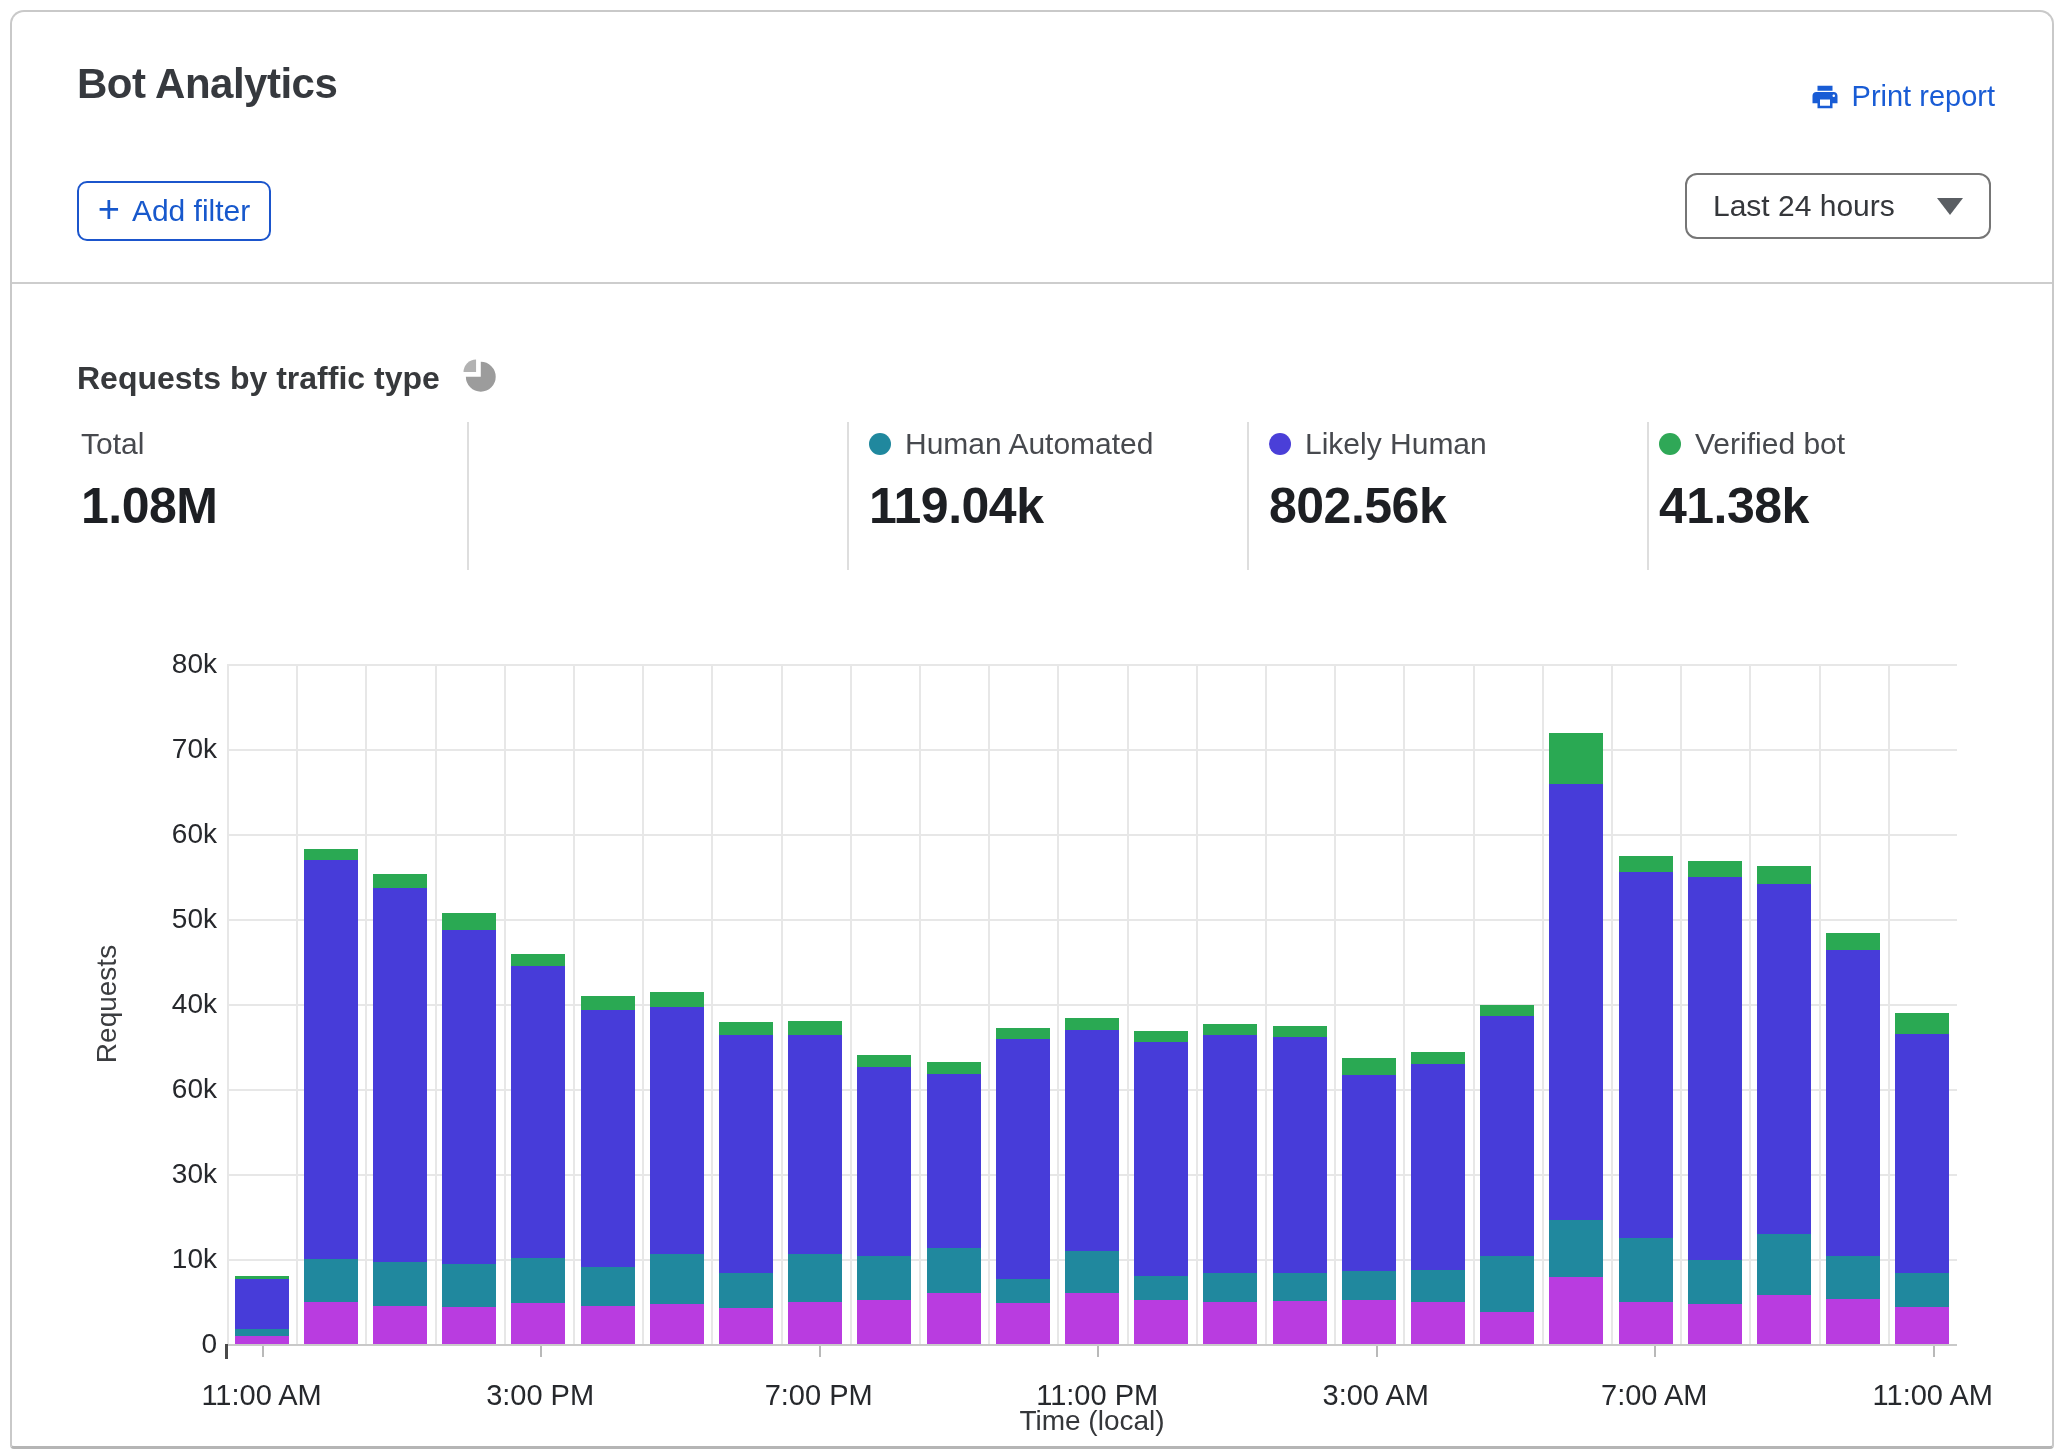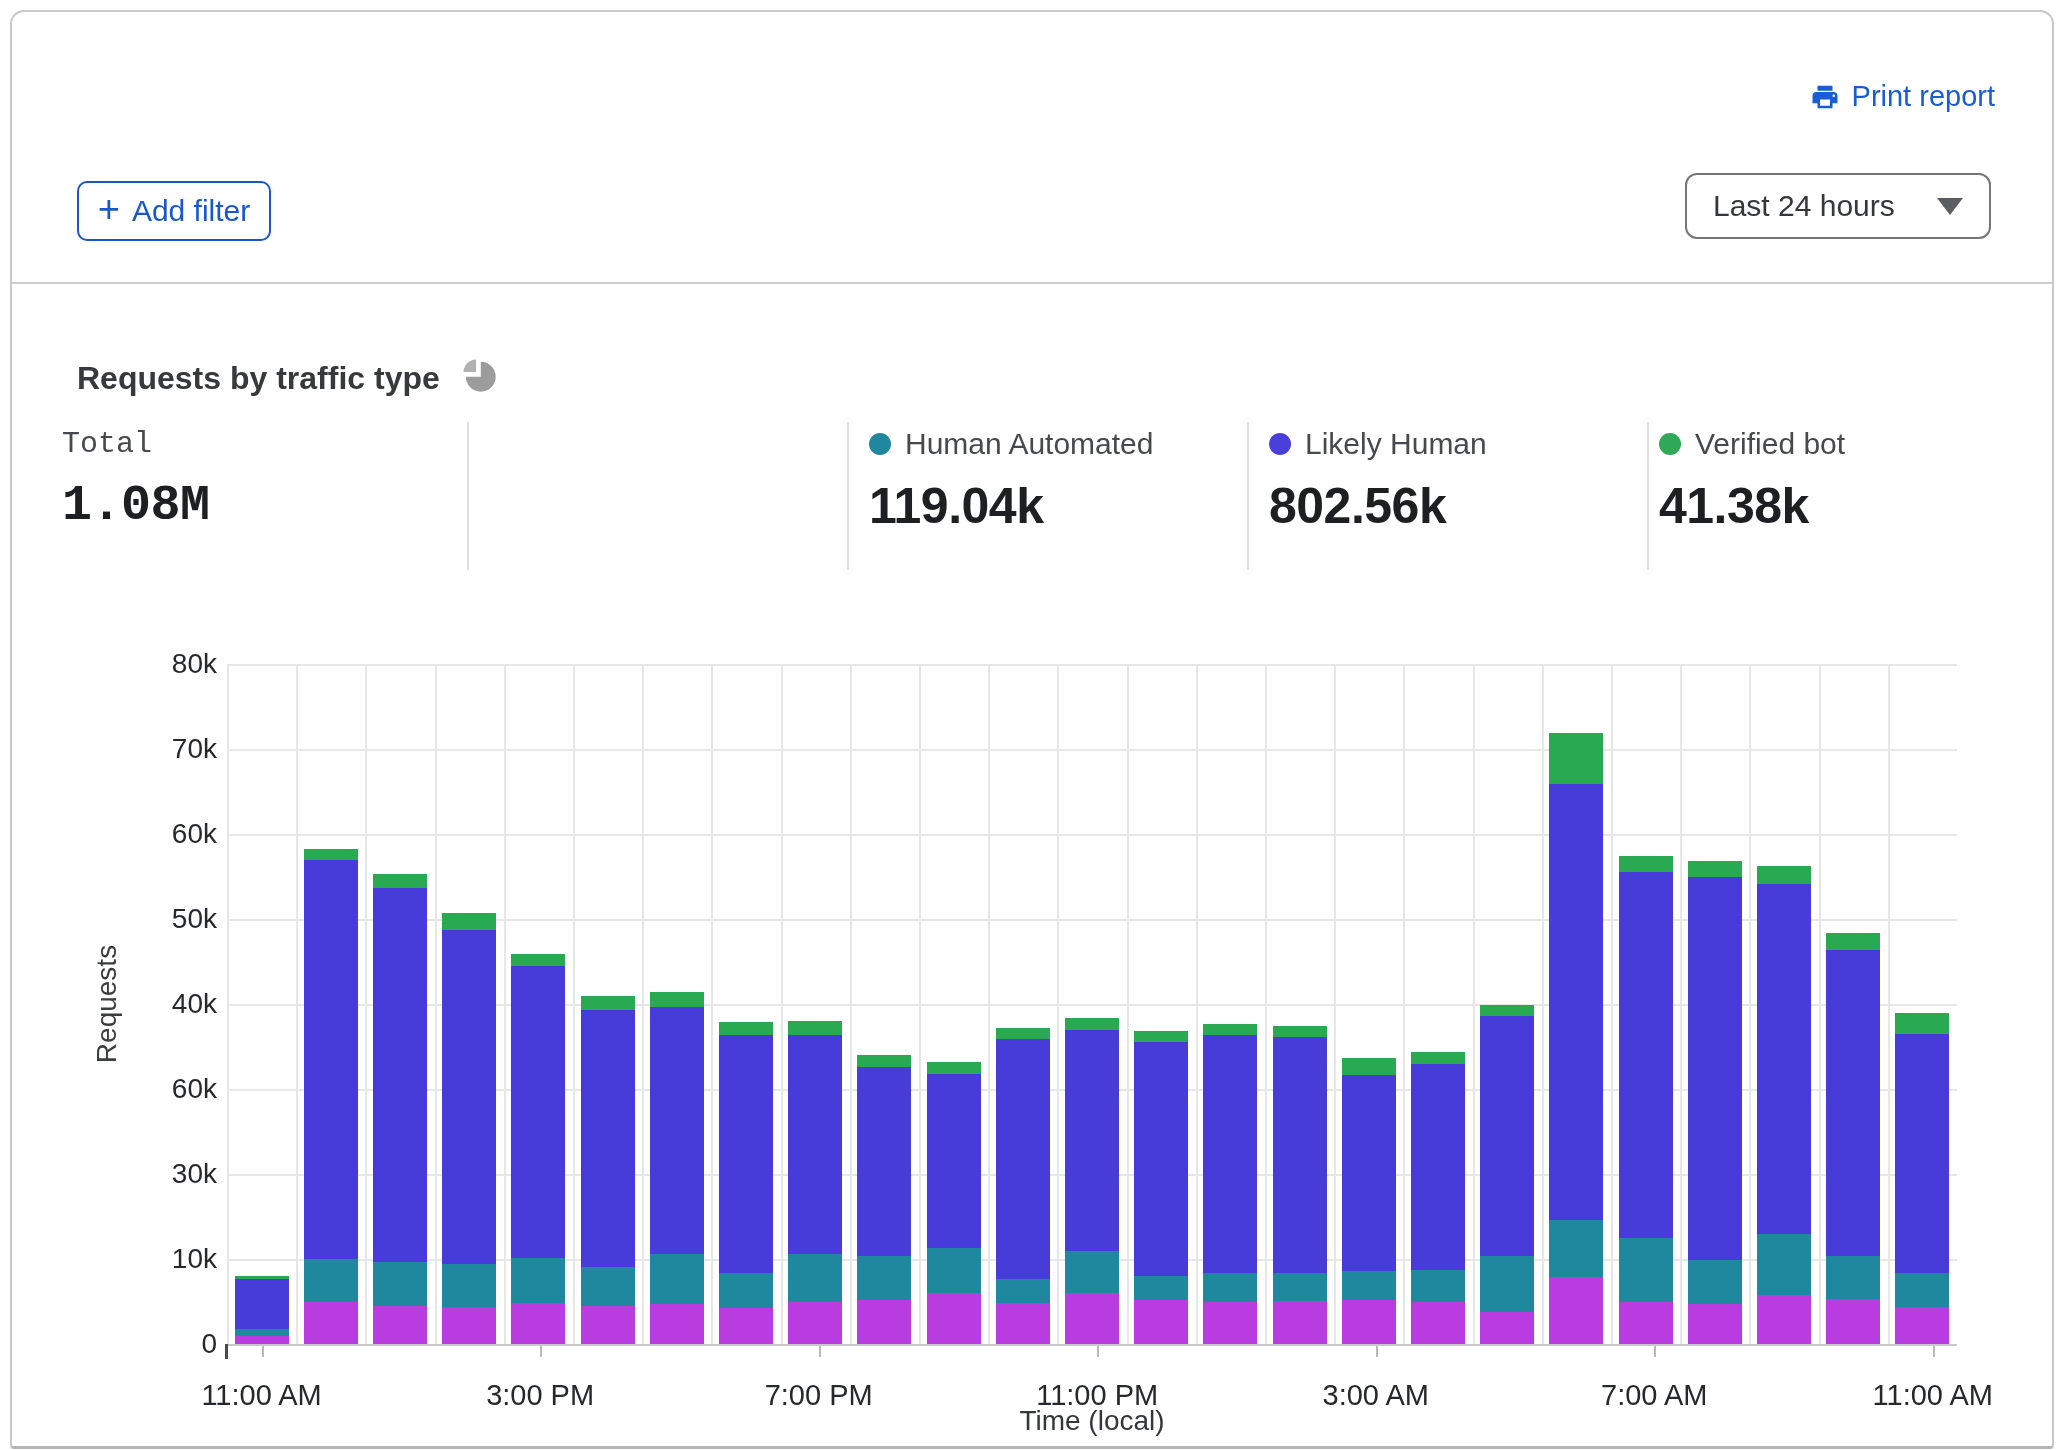--- a/index.html
+++ b/index.html
@@ -53,20 +53,21 @@
   .x-tick{position:absolute;top:704px;width:2px;height:11px;background:#b9b9b9;}
   .x-label{position:absolute;top:737px;transform:translateX(-50%);font-size:29px;color:#26282c;white-space:nowrap;}
   .x-title{position:absolute;left:1080px;top:763px;transform:translateX(-50%);font-size:28px;color:#35373a;}
 </style>
 </head>
 <body>
 
 <div class="page">
   <div class="card">
 
+    <h1 class="page-title">Bot Analytics</h1>
 
     <div class="header-links">
       <a class="hlink">
         <span>
           <svg width="30" height="30" viewBox="0 0 24 24" fill="#195cd5">
               <path d="M19 8H5c-1.66 0-3 1.34-3 3v6h4v4h12v-4h4v-6c0-1.66-1.34-3-3-3zm-3 11H8v-5h8v5zm3-7c-.55 0-1-.45-1-1s.45-1 1-1 1 .45 1 1-.45 1-1 1zm-1-9H6v4h12V3z"></path>
             </svg>
         </span>
         <span>Print report</span>
       </a>
@@ -88,21 +89,21 @@
       <h2 class="section-title">Requests by traffic type</h2>
       <span>
         <svg width="44" height="44" viewBox="0 0 28 28">
           <path d="M14.5 14.5 L14.5 5 A9.5 9.5 0 1 1 5 14.5 Z" fill="#9c9c9c"></path>
           <path d="M11.5 11.5 L11.5 3.5 A8 8 0 0 0 3.5 11.5 Z" fill="#b2b2b2"></path>
         </svg>
       </span>
     </div>
 
     <div class="stats">
-      <div class="stat" style="left: 50px; font-family: Liberation Mono, monospace;">
+      <div class="stat" style="left: 69px;">
         <div class="stat-label">
             <span>Total</span>
           </div>
         <div class="stat-value">1.08M</div>
       </div>
       <div class="stat" style="left: 857px;">
         <div class="stat-label">
             <span class="dot" style="background: rgb(32, 136, 158);"></span>
             <span>Human Automated</span>
           </div>

